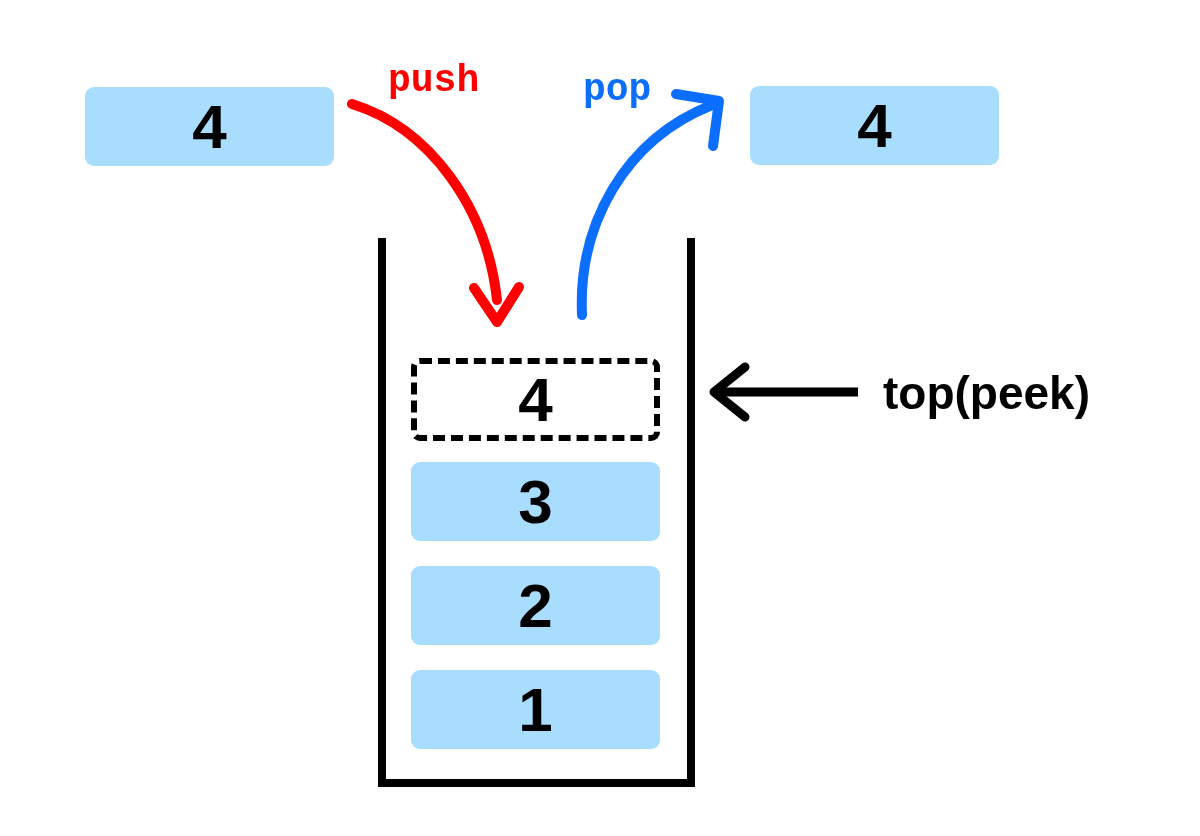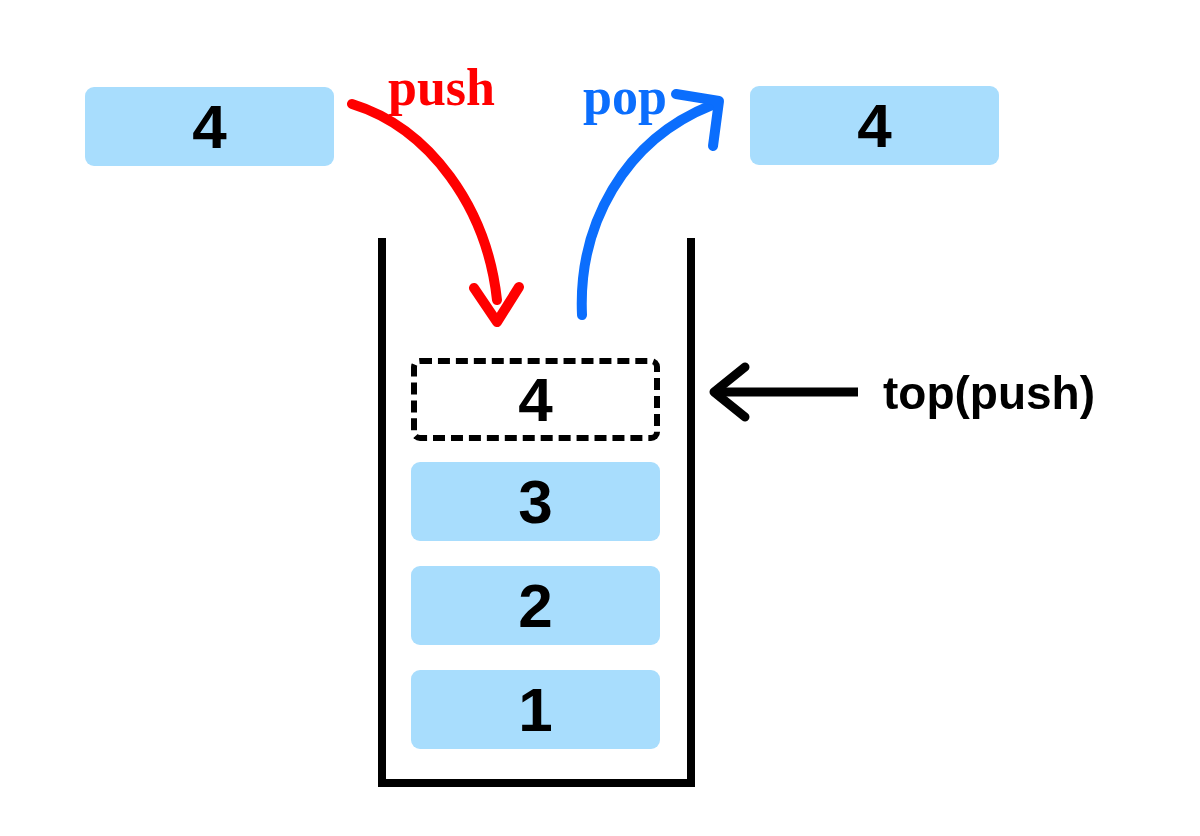--- a/index.html
+++ b/index.html
@@ -106,23 +106,23 @@
   }
 
   #stack-item-top { top: 358px; }
   #stack-item-3   { top: 462px; }
   #stack-item-2   { top: 566px; }
   #stack-item-1   { top: 670px; }
 
   
   .op-label {
     position: absolute;
-    font-family: Liberation Serif, serif;
-    font-weight: bold;
-    font-size: 52px;
+    font-family: Liberation Mono, monospace;
+    font-weight: bold;
+    font-size: 38px;
     line-height: 1;
     user-select: none;
     white-space: nowrap;
   }
   #label-push {
     left: 388px;
     top: 62px;
     color: #FF0000;
   }
   #label-pop {
@@ -212,16 +212,16 @@
     <span class="value-text">3</span>
   </div>
   <div class="stack-item filled" id="stack-item-2">
     <span class="value-text">2</span>
   </div>
   <div class="stack-item filled" id="stack-item-1">
     <span class="value-text">1</span>
   </div>
 
   <div id="peek-annotation">
-    <div id="peek-label">top(push)</div>
+    <div id="peek-label">top(peek)</div>
   </div>
 
 </div>
 
 </body></html>

